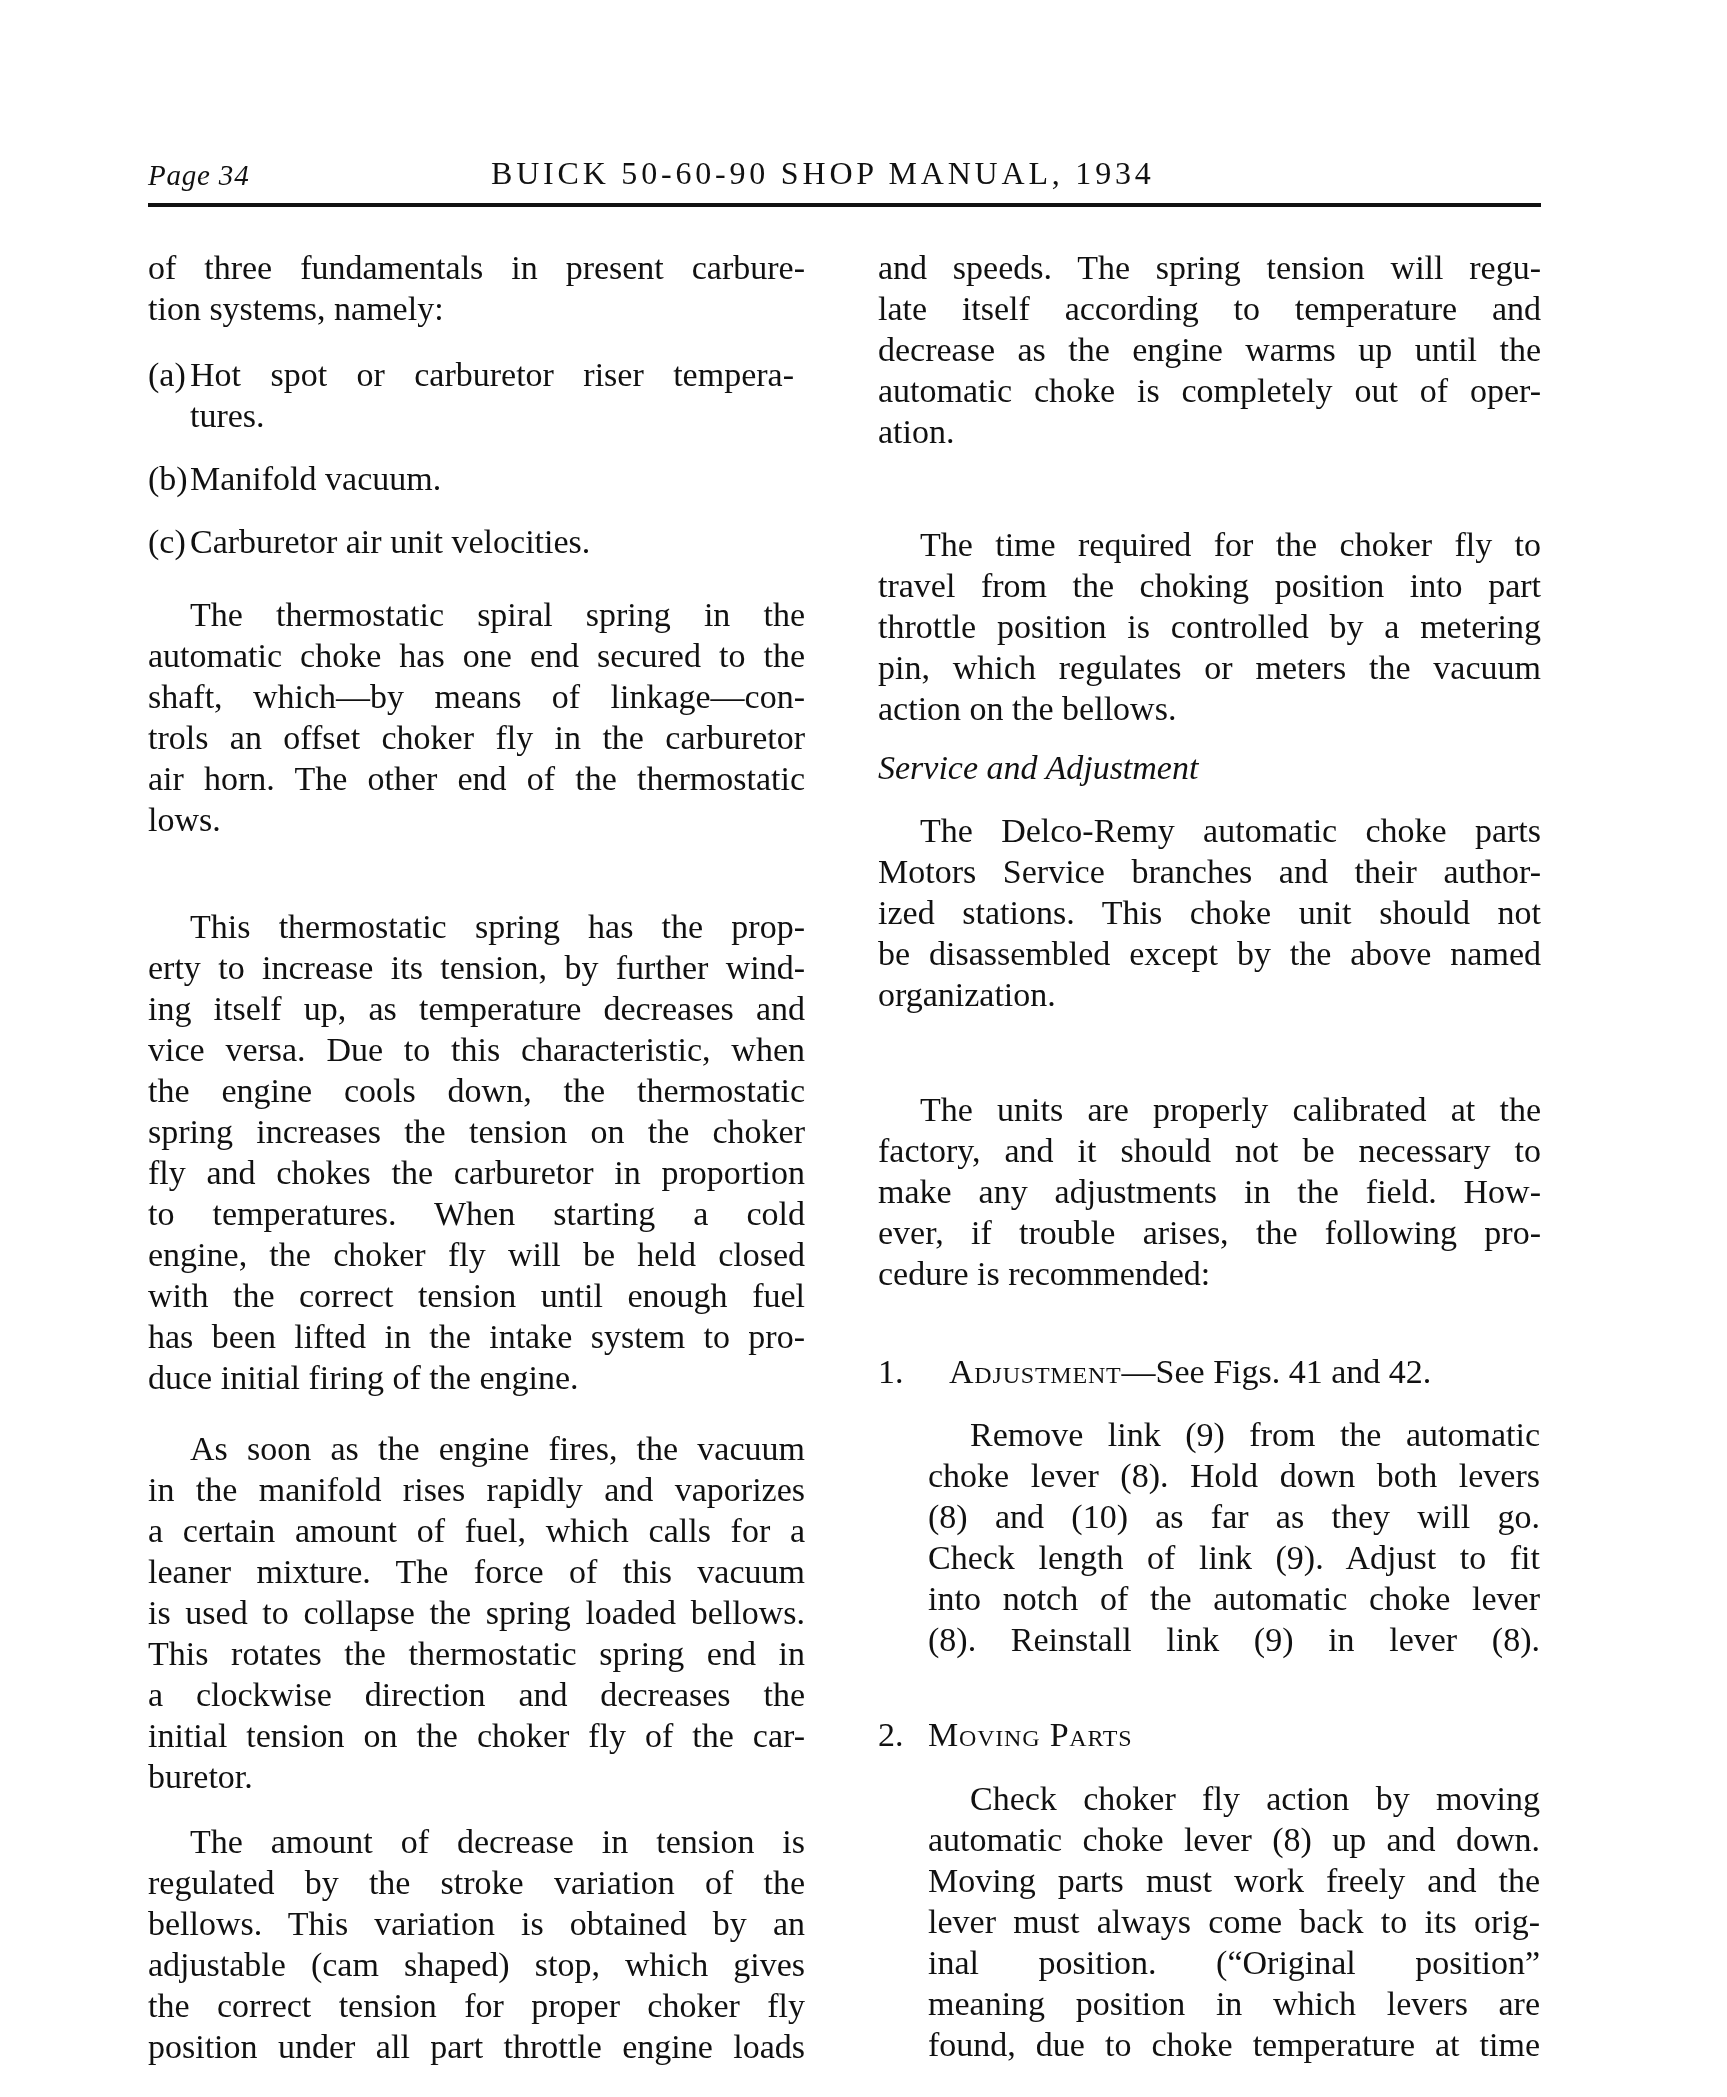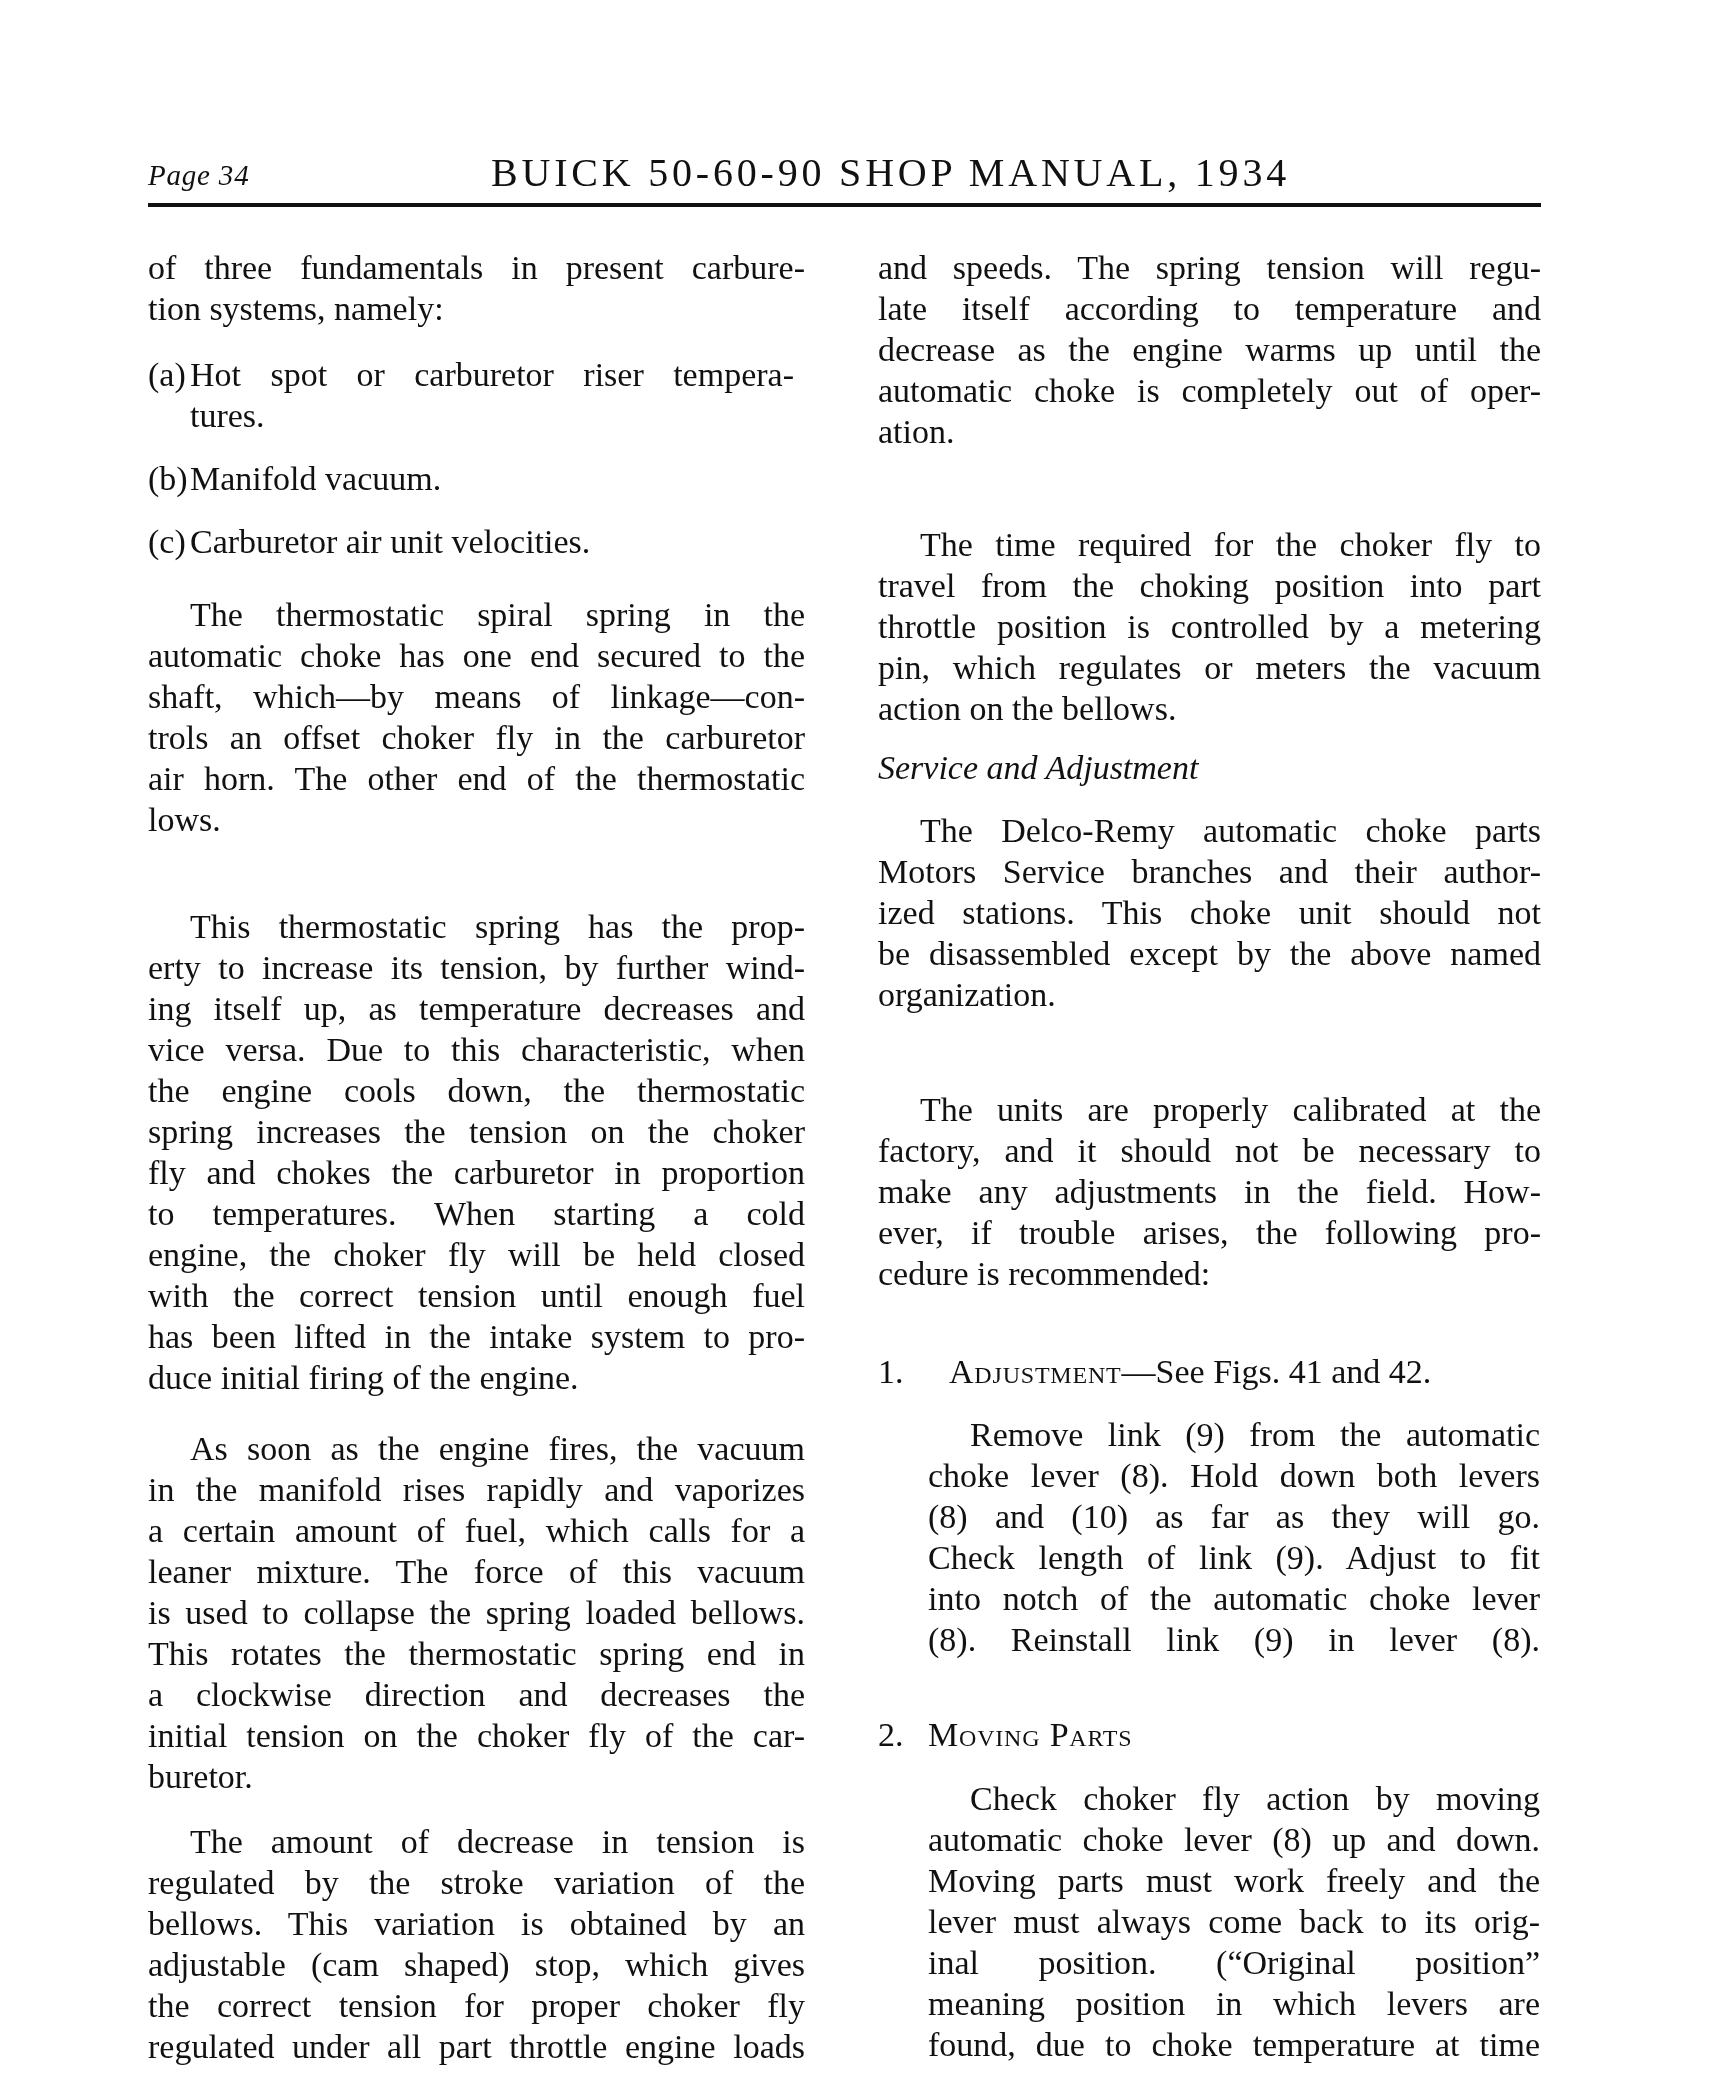--- a/index.html
+++ b/index.html
@@ -1,20 +1,20 @@
 <!DOCTYPE html>
 <html style="font-size:6.7px"><head>
 <meta charset="utf-8">
 <style>
   html, body { margin: 0; padding: 0; background: #ffffff; }
   body { width: 1728px; height: 2261px; position: relative; overflow: hidden;
          font-family: "Liberation Serif", "DejaVu Serif", serif; color: #111111; }
   .page { position: absolute; left: 0; top: 0; width: 1728px; height: 2261px; background: #ffffff; }
   .header-left { position: absolute; left: 148px; top: 156px; font-size: 29px; font-style: italic; line-height: 38px; letter-spacing: 0.8px; }
-  .header-title { position: absolute; left: 491px; top: 154px; font-size: 40px; line-height: 38px; letter-spacing: 3.8px; }
+  .header-title { position: absolute; left: 491px; top: 154px; font-size: 32px; line-height: 38px; letter-spacing: 3.8px; }
   .header-rule { position: absolute; left: 148px; top: 203px; width: 1393px; height: 3.8px; background: #111111; }
   .block { position: absolute; font-size: 34px; line-height: 41px; }
   .col-left { left: 148px; width: 657px; }
   .col-right { left: 878px; width: 663px; }
   .col-right-indent { left: 928px; width: 612px; }
   .ln { display: block; white-space: nowrap; text-align: justify; text-align-last: justify; height: 41px; overflow: visible; }
   .ln.last { text-align-last: left; }
   .ln.first-indent { padding-left: 42px; }
   .item-label { display: inline-block; width: 42px; }
   .heading-italic { font-style: italic; }
@@ -84,21 +84,21 @@
     <span class="ln">initial tension on the choker fly of the car-</span>
     <span class="ln last">buretor.</span>
   </div>
 
   <div class="block col-left" style="top:1821px;">
     <span class="ln first-indent">The amount of decrease in tension is</span>
     <span class="ln">regulated by the stroke variation of the</span>
     <span class="ln">bellows. This variation is obtained by an</span>
     <span class="ln">adjustable (cam shaped) stop, which gives</span>
     <span class="ln">the correct tension for proper choker fly</span>
-    <span class="ln">regulated under all part throttle engine loads</span>
+    <span class="ln">position under all part throttle engine loads</span>
   </div>
 
   <div class="block col-right" style="top:247px;">
     <span class="ln">and speeds. The spring tension will regu-</span>
     <span class="ln">late itself according to temperature and</span>
     <span class="ln">decrease as the engine warms up until the</span>
     <span class="ln">automatic choke is completely out of oper-</span>
     <span class="ln last">ation.</span>
   </div>
 

